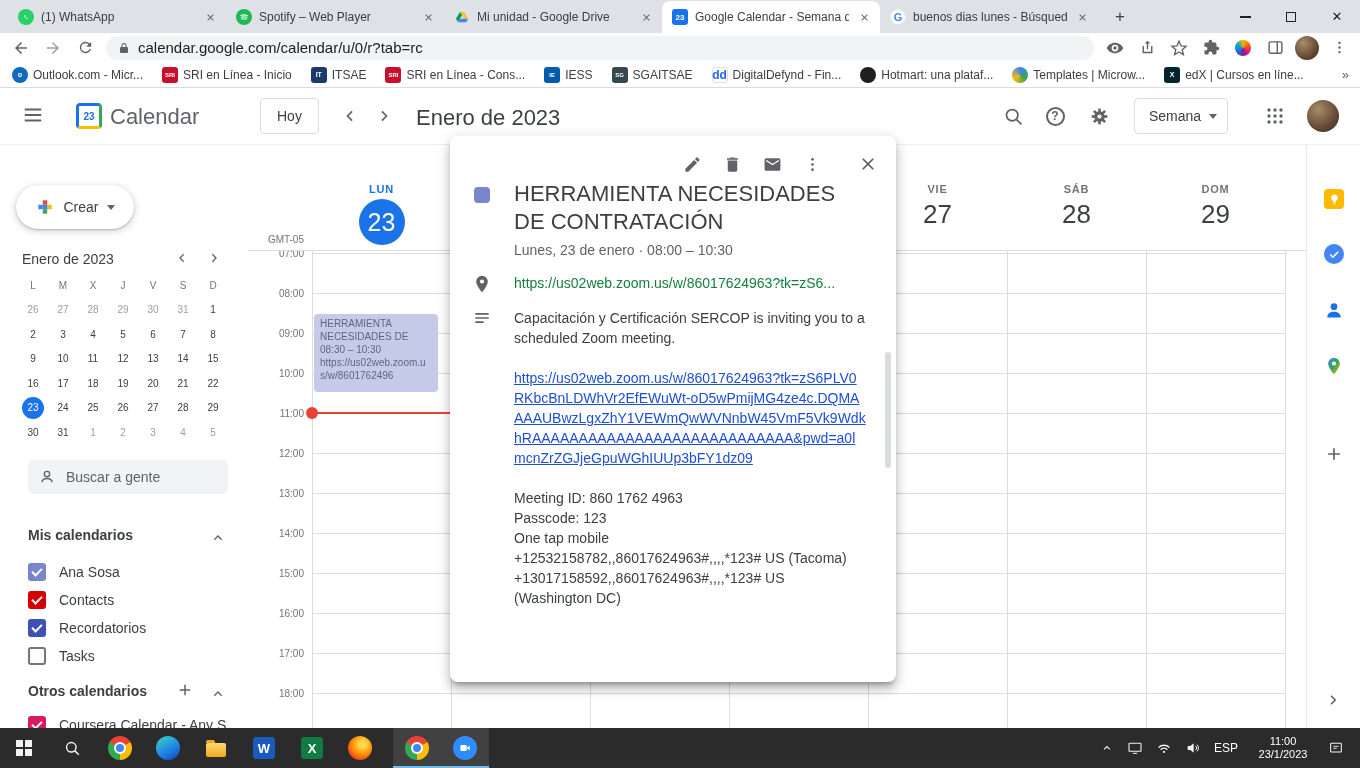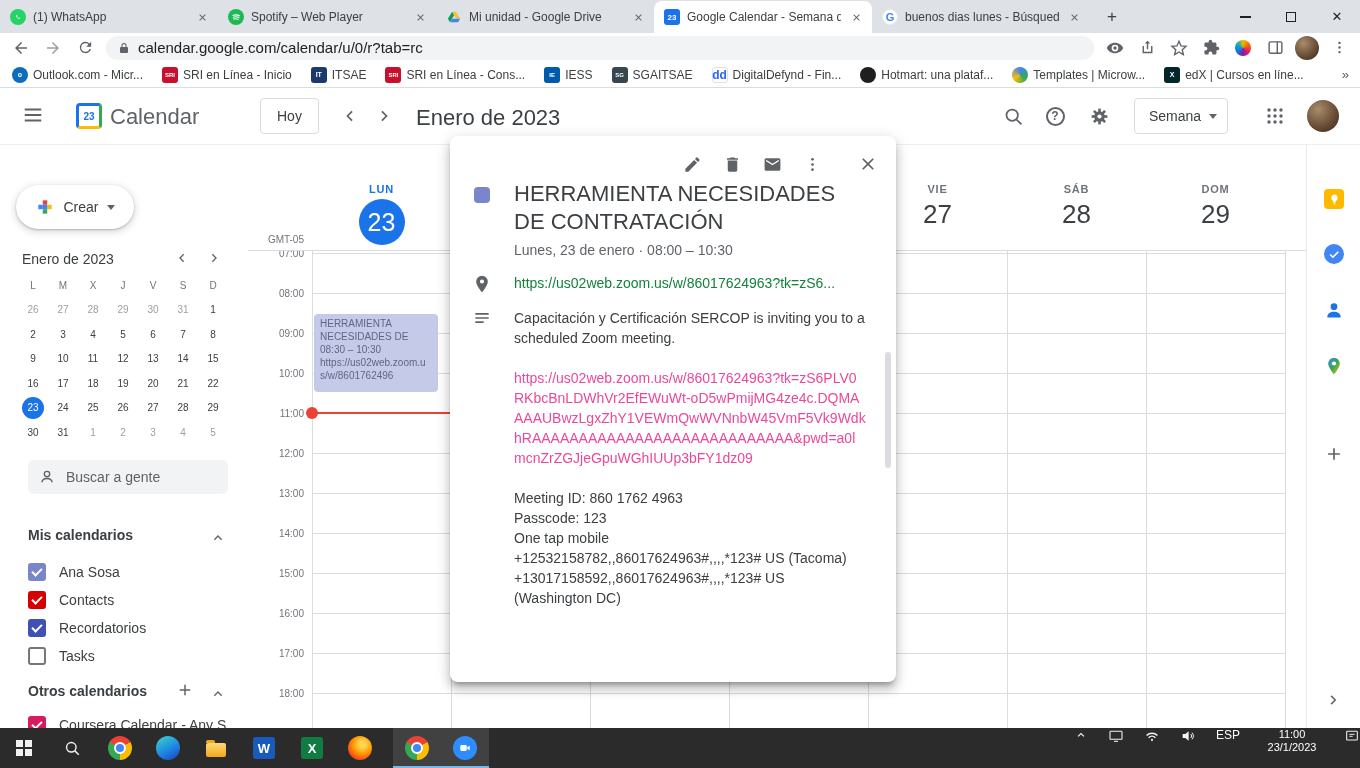--- a/index.html
+++ b/index.html
@@ -1,21 +1,21 @@
 <!DOCTYPE html>
 <html><head>
 <meta charset="utf-8">
 <style>
 *{margin:0;padding:0;box-sizing:border-box}
 html,body{width:1360px;height:768px;overflow:hidden}
 body{font-family:"Liberation Sans",sans-serif;background:#fff;position:relative}
 svg{display:block}
 
 
-.tabstrip{position:absolute;top:0;left:0;width:100%;height:33px;background:#dee1e6;display:flex;align-items:flex-end;}
+.tabstrip{position:absolute;top:0;left:0;width:100%;height:33px;background:#dee1e6;display:flex;align-items:flex-end;padding-left:8px}
 .tab{width:218px;height:32px;display:flex;align-items:center;gap:7px;padding:0 8px 0 10px;font-size:12px;color:#3c4043;position:relative;min-width:0}
 .tab.active{background:#fff;border-radius:8px 8px 0 0}
 .tab-title{flex:1;white-space:nowrap;overflow:hidden;min-width:0}
 .tab-close{flex:none;width:16px;height:16px;display:flex;align-items:center;justify-content:center}
 .fav{flex:none;width:16px;height:16px;border-radius:50%;display:flex;align-items:center;justify-content:center;overflow:hidden}
 .fav-cal{border-radius:3px;background:#1a73e8;color:#fff;font-size:8px;font-weight:bold}
 .fav-g{background:#fff;border:1px solid #e8eaed;color:#4285f4;font-weight:bold;font-size:11px}
 .newtab{width:28px;height:28px;margin:0 2px 2px 8px;display:flex;align-items:center;justify-content:center;font-size:17px;color:#3c4043}
 .winctl{position:absolute;right:0;top:0;height:33px;display:flex}
 .winbtn{width:46px;height:33px;display:flex;align-items:center;justify-content:center;color:#202124;font-size:13px}
@@ -115,21 +115,21 @@
 .mrow{display:flex}
 .mgut{width:64px;flex:none;display:flex;justify-content:center}
 .swatch{width:16px;height:16px;border-radius:4px;background:#7986cb;margin-top:7px}
 .mtitle{font-size:22px;line-height:28px;color:#3c4043;padding-right:28px}
 .mdate{margin:6px 0 0 64px;font-size:14px;color:#5f6368}
 .mloc{margin-top:16px}
 .mloc-t{font-size:14px;color:#15803d;white-space:nowrap;overflow:hidden;padding-top:1px;padding-right:16px}
 .mdesc{margin-top:14px}
 .desc{width:352px;font-size:14px;line-height:20px;color:#3c4043}
 .dgap{height:20px}
-.lnk{color:#ec4899;word-break:break-all;display:block}
+.lnk{color:#1d4ed8;text-decoration:underline;word-break:break-all;display:block}
 .mthumb{position:absolute;right:5px;top:216px;width:6px;height:116px;border-radius:3px;background:#dadce0}
 
 
 .spanel{position:absolute;top:145px;right:0;width:54px;height:583px;background:#fff;border-left:1px solid #e8eaed}
 .spanel>*{position:absolute;left:17px}
 .sp-keep{top:44px;width:20px;height:20px;border-radius:4px;background:#ffba00;display:flex;align-items:center;justify-content:center}
 .sp-tasks{top:99px;width:20px;height:20px;border-radius:50%;background:#4285f4;display:flex;align-items:center;justify-content:center}
 .sp-contacts{top:155px}
 .sp-maps{top:211px}
 .sp-plus{top:299px}
@@ -144,21 +144,21 @@
 .winlogo i{background:#f2f2f2}
 .chrome{width:24px;height:24px;border-radius:50%;background:conic-gradient(from -60deg,#ea4335 0 120deg,#fbbc04 0 240deg,#34a853 0 360deg);position:relative}
 .chrome::after{content:"";position:absolute;inset:6px;border-radius:50%;background:#4285f4;border:2px solid #fff}
 .edge{width:24px;height:24px;border-radius:50%;background:linear-gradient(150deg,#3bd0c6 5%,#1e88e5 55%,#1740ba)}
 .folder{width:20px;height:14px;background:linear-gradient(#ffd978,#f3a816);border-radius:2px;position:relative;margin-top:3px}
 .folder::before{content:"";position:absolute;top:-3px;left:0;width:9px;height:3px;background:#f3a816;border-radius:2px 2px 0 0}
 .word,.excel{width:22px;height:22px;border-radius:3px;color:#fff;font-size:13px;font-weight:bold;display:flex;align-items:center;justify-content:center}
 .word{background:#185abd}.excel{background:#107c41}
 .firefox{width:24px;height:24px;border-radius:50%;background:radial-gradient(circle at 60% 35%,#ffd54f 0 15%,#ff9800 45%,#f4511e 70%,#c62828)}
 .zoomapp{width:24px;height:24px;border-radius:50%;background:#2d8cff;display:flex;align-items:center;justify-content:center}
-.tray{margin-left:auto;display:flex;gap:20px;padding-right:0}
+.tray{margin-left:auto;display:flex;align-items:center;gap:13px;padding-right:16px}
 .tray-lang{color:#fff;font-size:12px}
 .tray-clock{color:#fff;font-size:11px;line-height:13px;text-align:center;width:64px}
 </style>
 </head>
 <body>
 
 <div class="tabstrip">
   <div class="tab">
     <span class="fav" style="background:#25d366">
       <svg viewBox="0 0 24 24" width="10" height="10">

